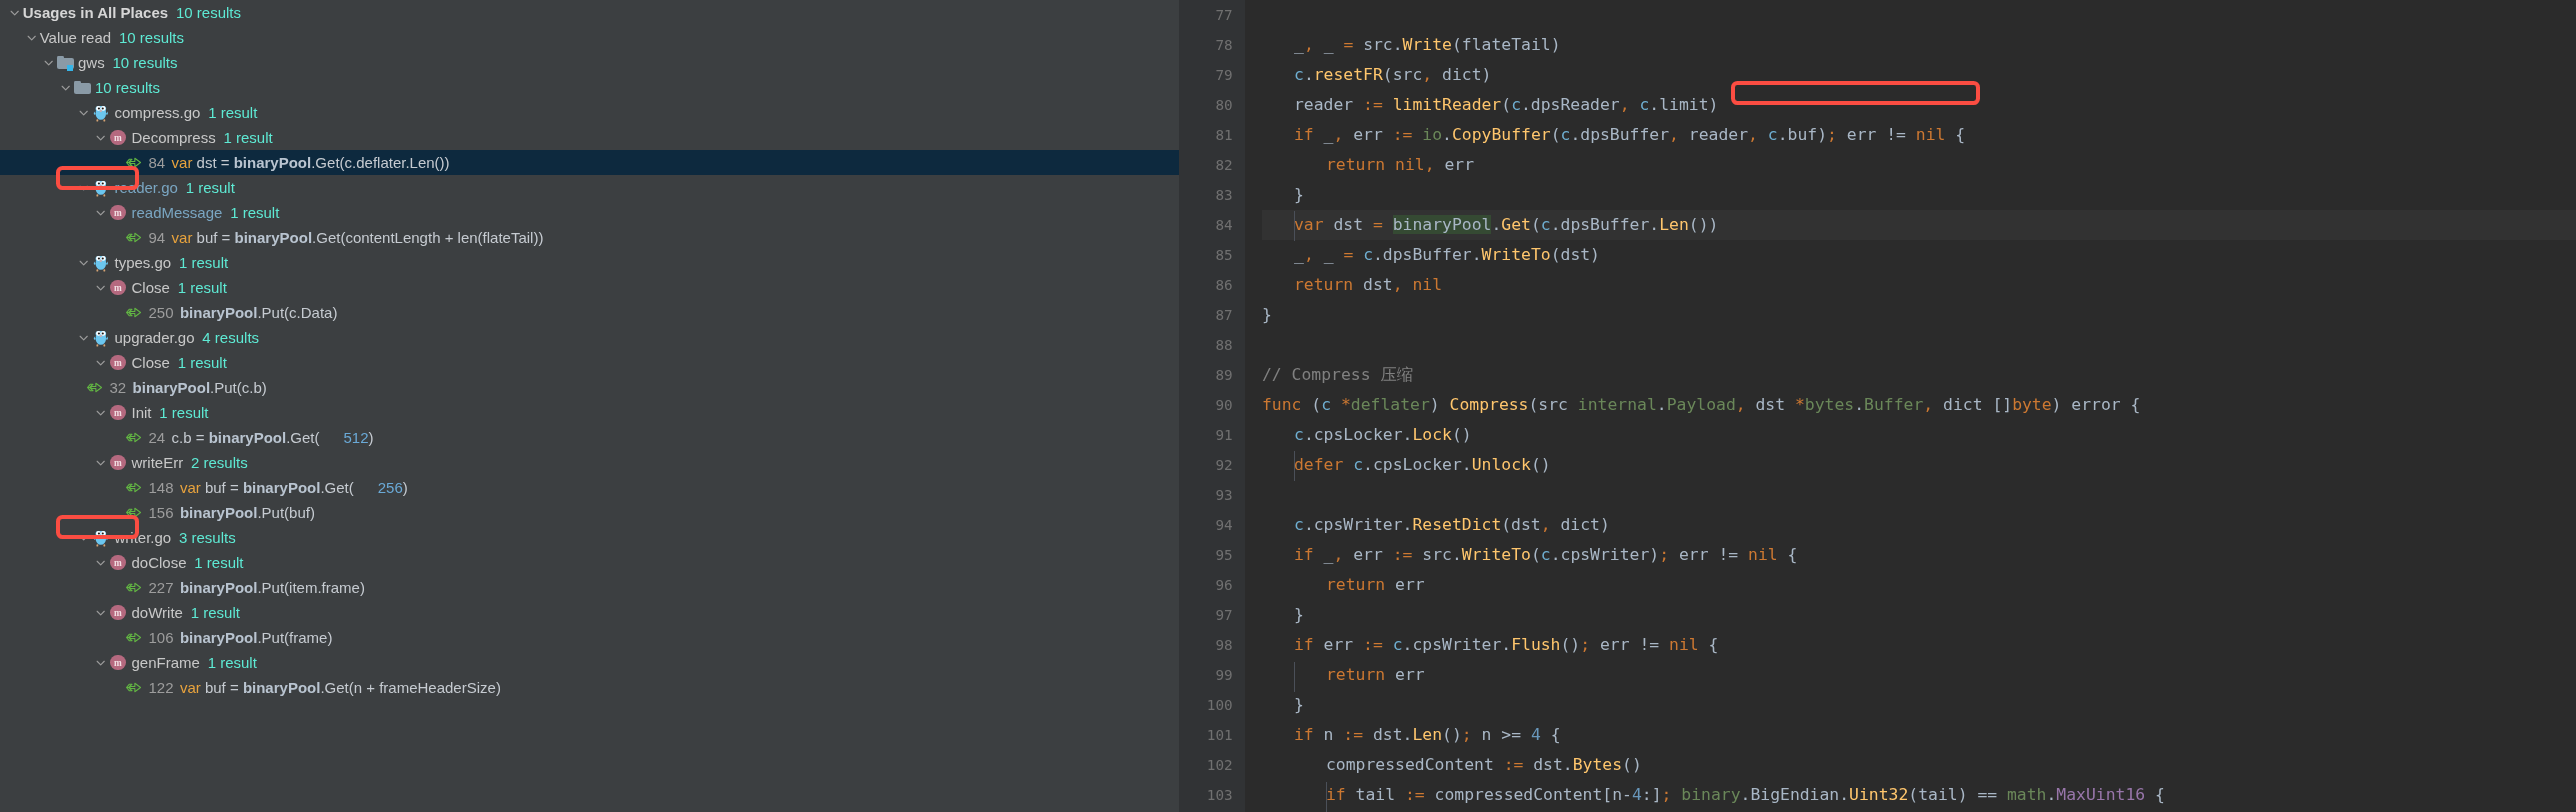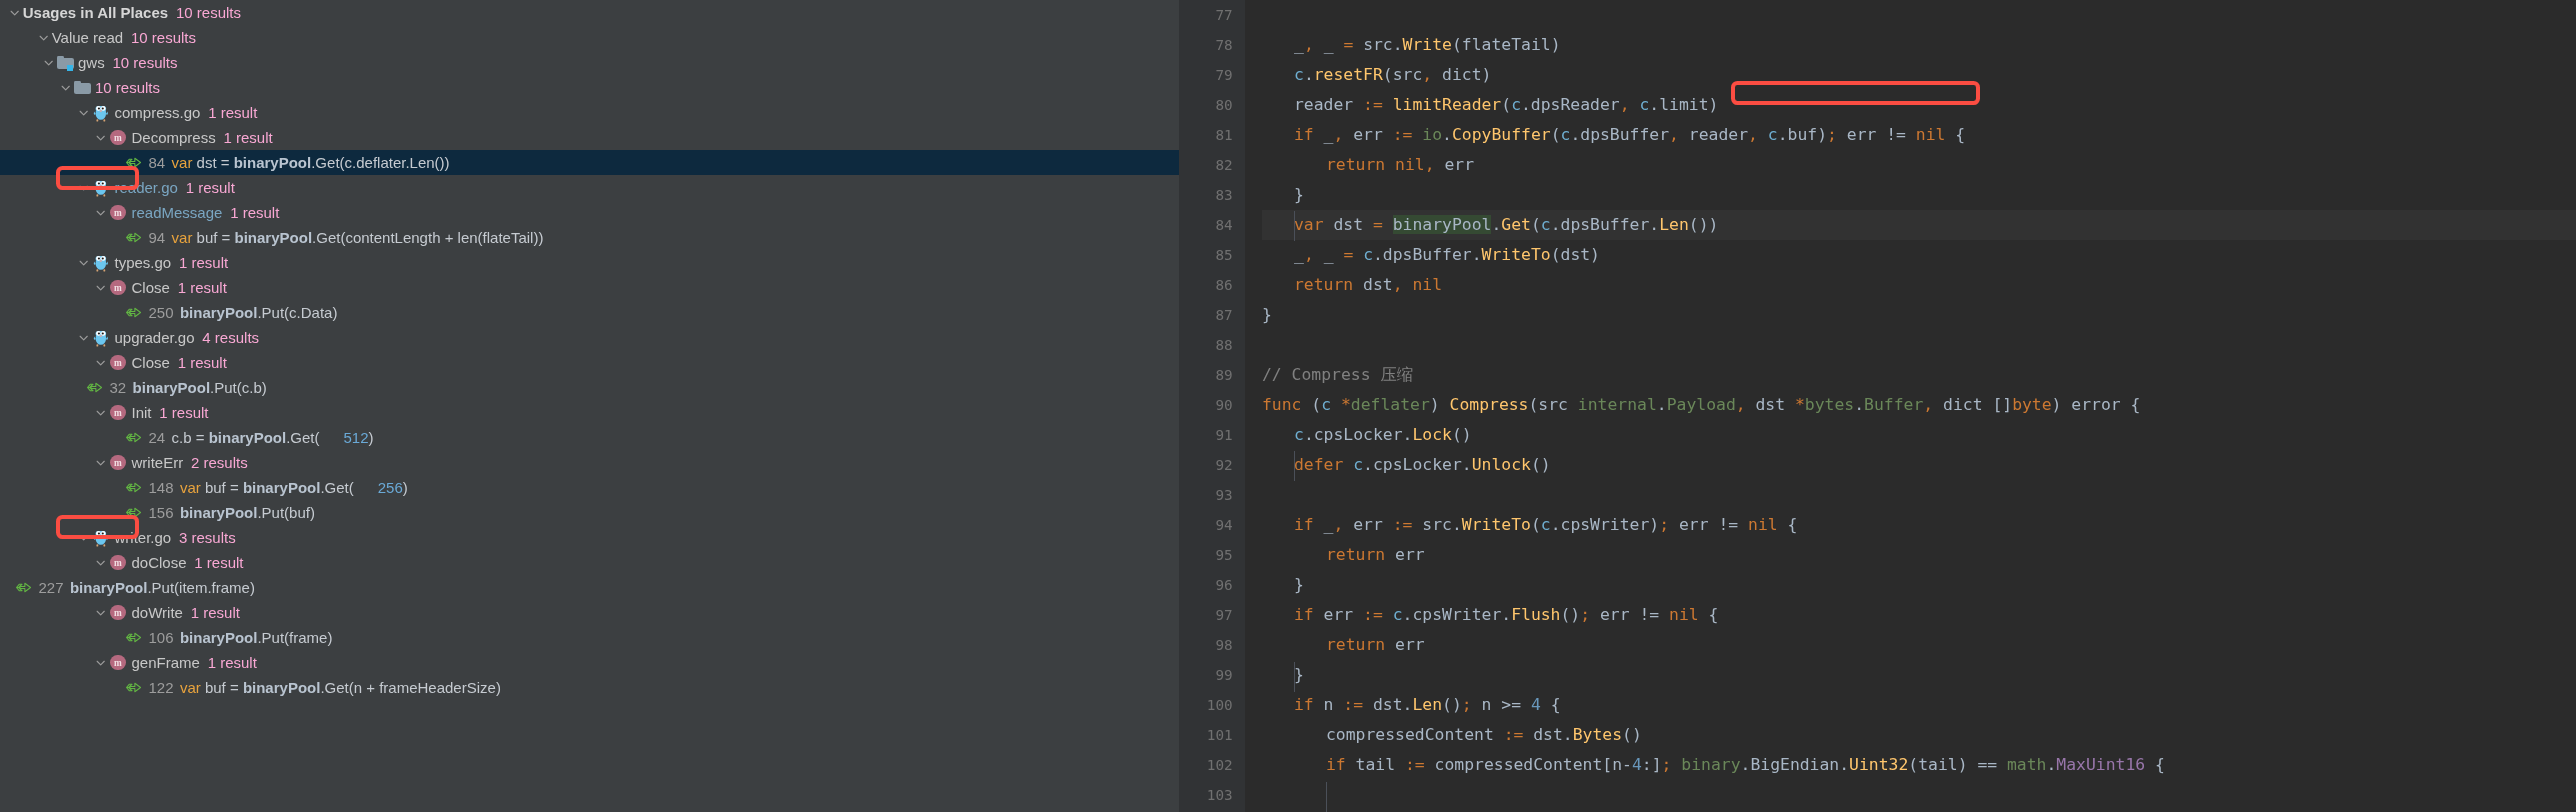--- a/index.html
+++ b/index.html
@@ -42,21 +42,21 @@
   .icon-slot {
     width: 18.5px; height: 18.5px;
     flex: 0 0 18.5px;
     display: inline-flex; align-items: center; justify-content: center;
     margin-right: 4.3px;
   }
   .icon-slot.narrow { width: 17px; flex: 0 0 17px; }
   .label { color: #c8c8c8; }
   .label.bold { font-weight: bold; color: #d6d6d6; }
   .label.link { color: #7aa6c2; }
-  .count { color: #f9a8d4; margin-left: 7.8px; text-align: center; }
+  .count { color: #5eead4; margin-left: 7.8px; text-align: center; }
   .usage-text { font-family: "Liberation Sans", sans-serif; }
   .linenum { color: #9d9d9d; margin-right: 6.4px; }
   .kw-var { color: #e8a33d; }
   .plain { color: #c6cbd1; }
   .sym { color: #b9c4d0; font-weight: bold; }
   .num-lit { color: #6aa9d6; margin-left: 24px; }
 
   
   .mbadge {
     width: 15.7px; height: 15.7px; border-radius: 50%;
@@ -152,21 +152,21 @@
     <div class="tree" id="tree-root">
         <div class="row" style="padding-left:7.1px">
           <span class="chevron">
             <svg width="11.4" height="11.4" viewBox="0 0 16 16">
               <path d="M3 6 L8 11 L13 6" fill="none" stroke="#9b9b9b" stroke-width="1.6" stroke-linecap="round" stroke-linejoin="round"></path>
             </svg>
           </span>
           <span class="label bold">Usages in All Places</span>
           <span class="count">10 results</span>
         </div>
-        <div class="row" style="padding-left:36px">
+        <div class="row" style="padding-left:24px">
           <span class="chevron">
             <svg width="11.4" height="11.4" viewBox="0 0 16 16">
               <path d="M3 6 L8 11 L13 6" fill="none" stroke="#9b9b9b" stroke-width="1.6" stroke-linecap="round" stroke-linejoin="round"></path>
             </svg>
           </span>
           <span class="label">Value read</span>
           <span class="count">10 results</span>
         </div>
         <div class="row" style="padding-left:41px">
           <span class="chevron">
@@ -472,21 +472,21 @@
             <svg width="11.4" height="11.4" viewBox="0 0 16 16">
               <path d="M3 6 L8 11 L13 6" fill="none" stroke="#9b9b9b" stroke-width="1.6" stroke-linecap="round" stroke-linejoin="round"></path>
             </svg>
           </span>
           <span class="icon-slot">
             <span class="mbadge">m</span>
           </span>
           <span class="label">doClose</span>
           <span class="count">1 result</span>
         </div>
-        <div class="row" style="">
+        <div class="row" style="padding-left:110px">
           <span class="chevron" style="visibility:hidden"></span>
           <span class="icon-slot">
             <svg width="17" height="13" viewBox="0 0 24 18">
               <path d="M12.5 3 L20.5 9 L12.5 15 L12.5 10.5 L5 10.5 L8.5 13.5 L4.5 13.5 L0.8 9 L4.5 4.5 L8.5 4.5 L5 7.5 L12.5 7.5 Z" fill="none" stroke="#62b543" stroke-width="1.5" stroke-linejoin="round"></path>
               <path d="M1 9 L6.5 9" stroke="#62b543" stroke-width="2"></path>
             </svg>
           </span>
           <span class="linenum">227</span>
           <span class="usage-text"><span class="sym">binaryPool</span><span class="plain">.Put(item.frame)</span></span>
         </div>
@@ -584,20 +584,21 @@
         <div class="cl ind1 current"><span class="c-kw">var </span><span class="c-ident">dst </span><span class="c-punct">= </span><span class="c-hl">binaryPool</span><span class="c-ident">.</span><span class="c-fn">Get</span><span class="c-ident">(</span><span class="c-blue">c</span><span class="c-ident">.dpsBuffer</span><span class="c-ident">.</span><span class="c-fn">Len</span><span class="c-ident">())</span></div>
         <div class="cl ind1"><span class="c-ident">_</span><span class="c-punct">, </span><span class="c-ident">_ </span><span class="c-punct">= </span><span class="c-blue">c</span><span class="c-ident">.dpsBuffer</span><span class="c-ident">.</span><span class="c-fn">WriteTo</span><span class="c-ident">(dst)</span></div>
         <div class="cl ind1"><span class="c-kw">return </span><span class="c-ident">dst</span><span class="c-punct">, </span><span class="c-kw">nil</span></div>
         <div class="cl ind0"><span class="c-ident">}</span></div>
         <div class="cl ind0">&nbsp;</div>
         <div class="cl ind0"><span class="c-comment">// Compress 压缩</span></div>
         <div class="cl ind0"><span class="c-kw">func </span><span class="c-ident">(</span><span class="c-blue">c </span><span class="c-kw">*</span><span class="c-type">deflater</span><span class="c-ident">) </span><span class="c-fn">Compress</span><span class="c-ident">(src </span><span class="c-type">internal</span><span class="c-ident">.</span><span class="c-type">Payload</span><span class="c-punct">, </span><span class="c-ident">dst </span><span class="c-kw">*</span><span class="c-type">bytes</span><span class="c-ident">.</span><span class="c-type">Buffer</span><span class="c-punct">, </span><span class="c-ident">dict []</span><span class="c-kw">byte</span><span class="c-ident">) </span><span class="c-ident">error</span><span class="c-ident"> {</span></div>
         <div class="cl ind1"><span class="c-blue">c</span><span class="c-ident">.cpsLocker</span><span class="c-ident">.</span><span class="c-fn">Lock</span><span class="c-ident">()</span></div>
         <div class="cl ind1"><span class="c-kw">defer </span><span class="c-blue">c</span><span class="c-ident">.cpsLocker</span><span class="c-ident">.</span><span class="c-fn">Unlock</span><span class="c-ident">()</span></div>
         <div class="cl ind0">&nbsp;</div>
+        <div class="cl ind1"><span class="c-blue">c</span><span class="c-ident">.cpsWriter</span><span class="c-ident">.</span><span class="c-fn">ResetDict</span><span class="c-ident">(dst</span><span class="c-punct">, </span><span class="c-ident">dict)</span></div>
         <div class="cl ind1"><span class="c-kw">if </span><span class="c-ident">_</span><span class="c-punct">, </span><span class="c-ident">err </span><span class="c-punct">:= </span><span class="c-ident">src</span><span class="c-ident">.</span><span class="c-fn">WriteTo</span><span class="c-ident">(</span><span class="c-blue">c</span><span class="c-ident">.cpsWriter)</span><span class="c-punct">; </span><span class="c-ident">err != </span><span class="c-kw">nil</span><span class="c-ident"> {</span></div>
         <div class="cl ind2"><span class="c-kw">return </span><span class="c-ident">err</span></div>
         <div class="cl ind1"><span class="c-ident">}</span></div>
         <div class="cl ind1"><span class="c-kw">if </span><span class="c-ident">err </span><span class="c-punct">:= </span><span class="c-blue">c</span><span class="c-ident">.cpsWriter</span><span class="c-ident">.</span><span class="c-fn">Flush</span><span class="c-ident">()</span><span class="c-punct">; </span><span class="c-ident">err != </span><span class="c-kw">nil</span><span class="c-ident"> {</span></div>
         <div class="cl ind2"><span class="c-kw">return </span><span class="c-ident">err</span></div>
         <div class="cl ind1"><span class="c-ident">}</span></div>
         <div class="cl ind1"><span class="c-kw">if </span><span class="c-ident">n </span><span class="c-punct">:= </span><span class="c-ident">dst</span><span class="c-ident">.</span><span class="c-fn">Len</span><span class="c-ident">()</span><span class="c-punct">; </span><span class="c-ident">n &gt;= </span><span class="c-num">4</span><span class="c-ident"> {</span></div>
         <div class="cl ind2"><span class="c-ident">compressedContent </span><span class="c-punct">:= </span><span class="c-ident">dst</span><span class="c-ident">.</span><span class="c-fn">Bytes</span><span class="c-ident">()</span></div>
         <div class="cl ind2"><span class="c-kw">if </span><span class="c-ident">tail </span><span class="c-punct">:= </span><span class="c-ident">compressedContent[n-</span><span class="c-num">4</span><span class="c-ident">:]</span><span class="c-punct">; </span><span class="c-type">binary</span><span class="c-ident">.</span><span class="c-ident">BigEndian</span><span class="c-ident">.</span><span class="c-fn">Uint32</span><span class="c-ident">(tail) == </span><span class="c-type">math</span><span class="c-ident">.</span><span class="c-purple">MaxUint16</span><span class="c-ident"> {</span></div>
         <div class="indentguide" style="left: 49px; top: 211px; height: 30px;"></div>

